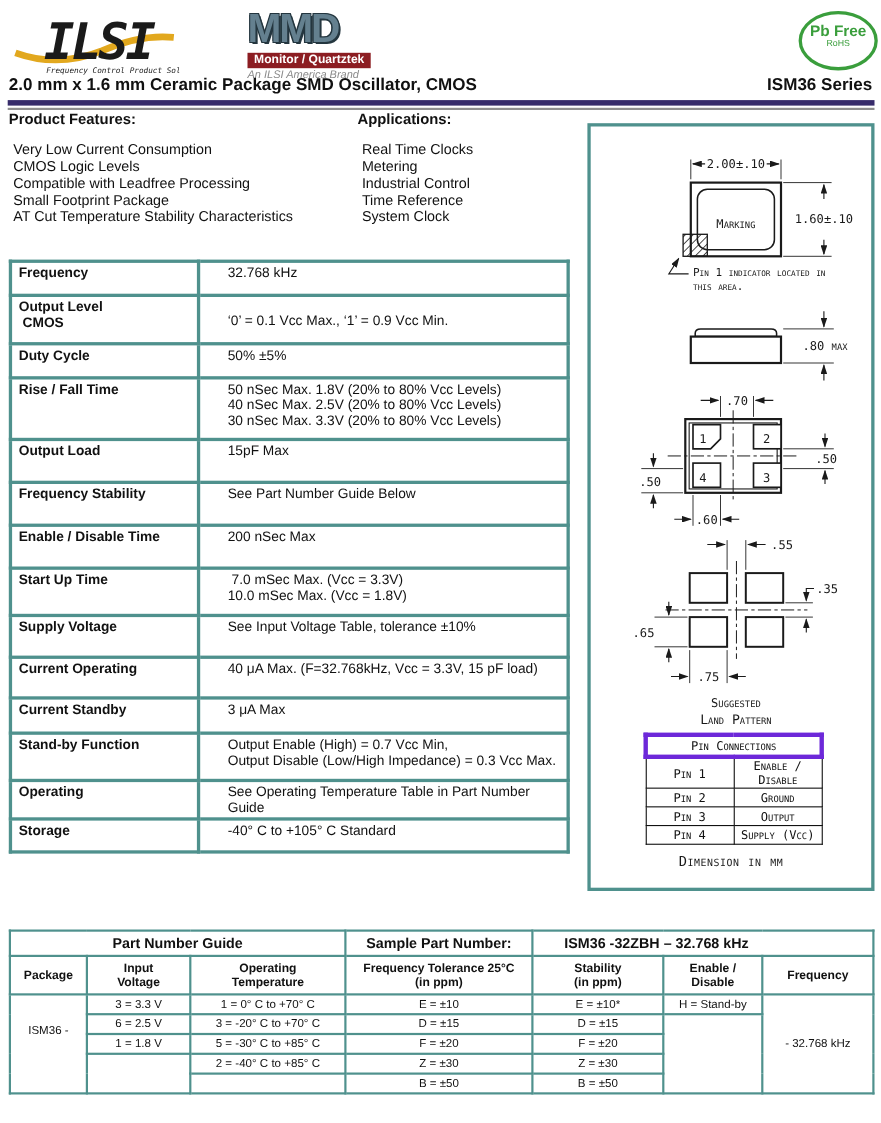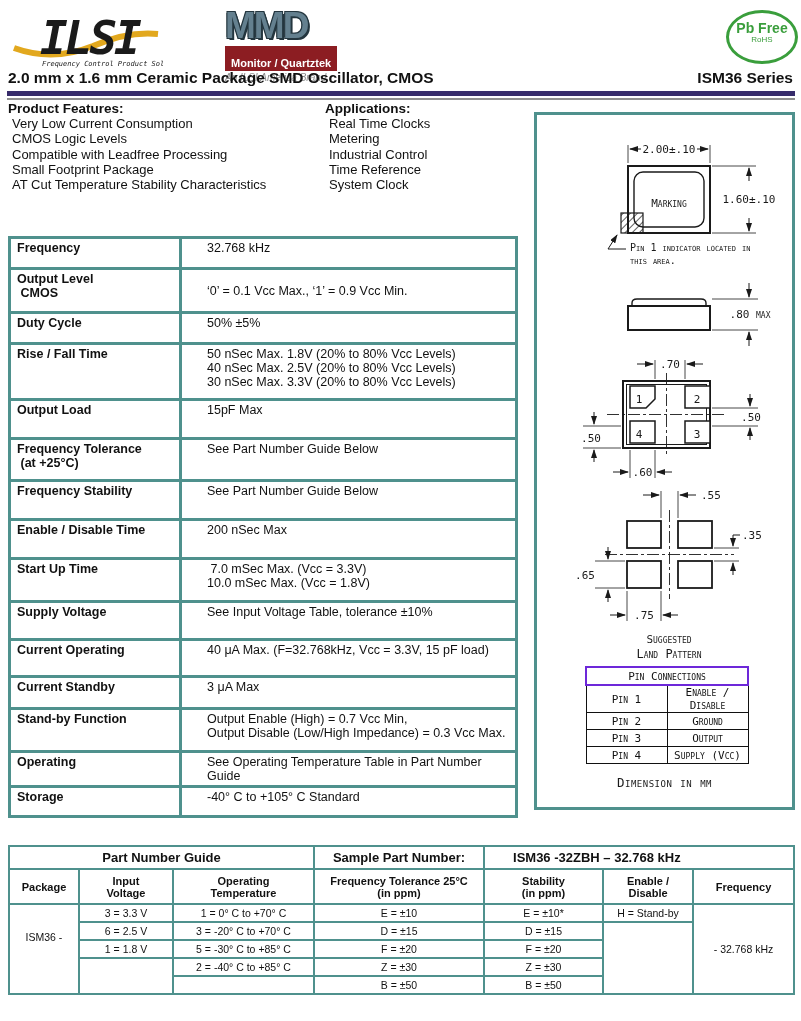--- a/index.html
+++ b/index.html
@@ -7,52 +7,52 @@
         font-family:"Liberation Sans",sans-serif;overflow:hidden;}
   .abs{position:absolute;}
   .ml{white-space:pre-line;}
 
   
   #ilsi{left:8px;top:4px;width:155px;height:66px;}
   #mmd{left:225px;top:8px;width:165px;text-align:left;}
   #mmd .mmd-word{font-weight:bold;font-size:37px;line-height:36px;letter-spacing:-2px;
       color:#64808f;text-shadow:2px 2px 0 #24363f,-1px -1px 0 #24363f,1px -1px 0 #24363f,-1px 1px 0 #24363f;}
   #mmd .mmd-box{display:inline-block;background:#8c1d22;color:#fff;font-weight:bold;
-      font-size:11px;padding:11px 6px 2px 6px;margin-top:2px;}
+      font-size:11px;padding:0 6px 2px 6px;margin-top:2px;}
   #mmd .mmd-brand{font-style:italic;font-size:10px;color:#8a8a8a;margin-top:1px;}
   #pbfree{left:726px;top:10px;width:66px;height:48px;border:3px solid #3a9e3c;border-radius:50%;
       text-align:center;color:#3a9e3c;}
   #pbfree .l1{font-weight:bold;font-size:14px;margin-top:8px;line-height:14px;text-align:center;}
   #pbfree .l2{font-size:8px;line-height:9px;}
 
   #titlerow{left:8px;top:69px;width:785px;display:flex;justify-content:space-between;}
   #titlerow div{font-weight:bold;font-size:15.5px;}
   #rule1{left:7px;top:91px;width:788px;height:5px;background:#372c6b;}
   #rule2{left:7px;top:98px;width:788px;height:2px;background:#8f8f8f;}
 
   
-  .feat-head{font-weight:bold;font-size:13.5px;margin-bottom:0;}
+  .feat-head{font-weight:bold;font-size:13.5px;margin-bottom:12px;}
   .feat-item{font-size:13px;line-height:15.3px;padding-left:4px;}
   #features{left:8px;top:101px;width:300px;}
   #applications{left:325px;top:101px;width:200px;}
 
   
   #spec{left:8px;top:236px;border-collapse:collapse;table-layout:fixed;width:510px;}
   #spec td{border:3px solid #4f918d;vertical-align:top;padding:2px 6px;font-size:12.5px;}
   #spec td.lbl{width:156px;font-weight:bold;}
   #spec td.val{padding-left:25px;margin-left:24px;}
   #spec td.vmid{vertical-align:middle;}
 
   
   #panel{left:534px;top:112px;width:261px;height:698px;border:3px solid #4f918d;box-sizing:border-box;background:#fff;}
   .draft{font-family:"DejaVu Sans Mono",monospace;font-variant:small-caps;color:#1a1a1a;}
   #pinconn{position:absolute;left:48px;top:551px;border-collapse:collapse;table-layout:fixed;width:164px;}
   #pinconn td{border:1px solid #111;font-size:11px;height:16px;text-align:center;
       font-family:"DejaVu Sans Mono",monospace;font-variant:small-caps;padding:0 2px;}
-  #pinconn .outer{border:2px solid #6d28d9;}
+  #pinconn .outer{border:4px solid #6d28d9;}
   #pinconn td.c1{width:46px;}
   #dimnote{position:absolute;left:0;top:660px;width:255px;text-align:center;font-size:12.5px;letter-spacing:.5px;}
   svg text{font-family:"DejaVu Sans Mono",monospace;fill:#1a1a1a;}
   svg .dim{font-size:11px;}
   svg .cap{font-variant:small-caps;}
 
   
   #png{left:8px;top:845px;border-collapse:collapse;table-layout:fixed;width:785px;}
   #png td{border:2px solid #4f918d;text-align:center;font-size:10.5px;padding:0 2px;}
   #png tr.hd1 td{font-size:13px;font-weight:bold;height:21px;}
@@ -127,25 +127,20 @@
         </tr>
     <tr style="height:56px">
           <td class="lbl ml">Rise / Fall Time</td>
           <td class="val ml">50 nSec Max. 1.8V (20% to 80% Vcc Levels)
 40 nSec Max. 2.5V (20% to 80% Vcc Levels)
 30 nSec Max. 3.3V (20% to 80% Vcc Levels)</td>
         </tr>
     <tr style="height:39px">
           <td class="lbl ml">Output Load</td>
           <td class="val ml">15pF Max</td>
-        </tr>
-    <tr style="height:42px">
-          <td class="lbl ml">Frequency Tolerance
-&nbsp;(at +25°C)</td>
-          <td class="val ml">See Part Number Guide Below</td>
         </tr>
     <tr style="height:39px">
           <td class="lbl ml">Frequency Stability</td>
           <td class="val ml">See Part Number Guide Below</td>
         </tr>
     <tr style="height:39px">
           <td class="lbl ml">Enable / Disable Time</td>
           <td class="val ml">200 nSec Max</td>
         </tr>
     <tr style="height:43px">

